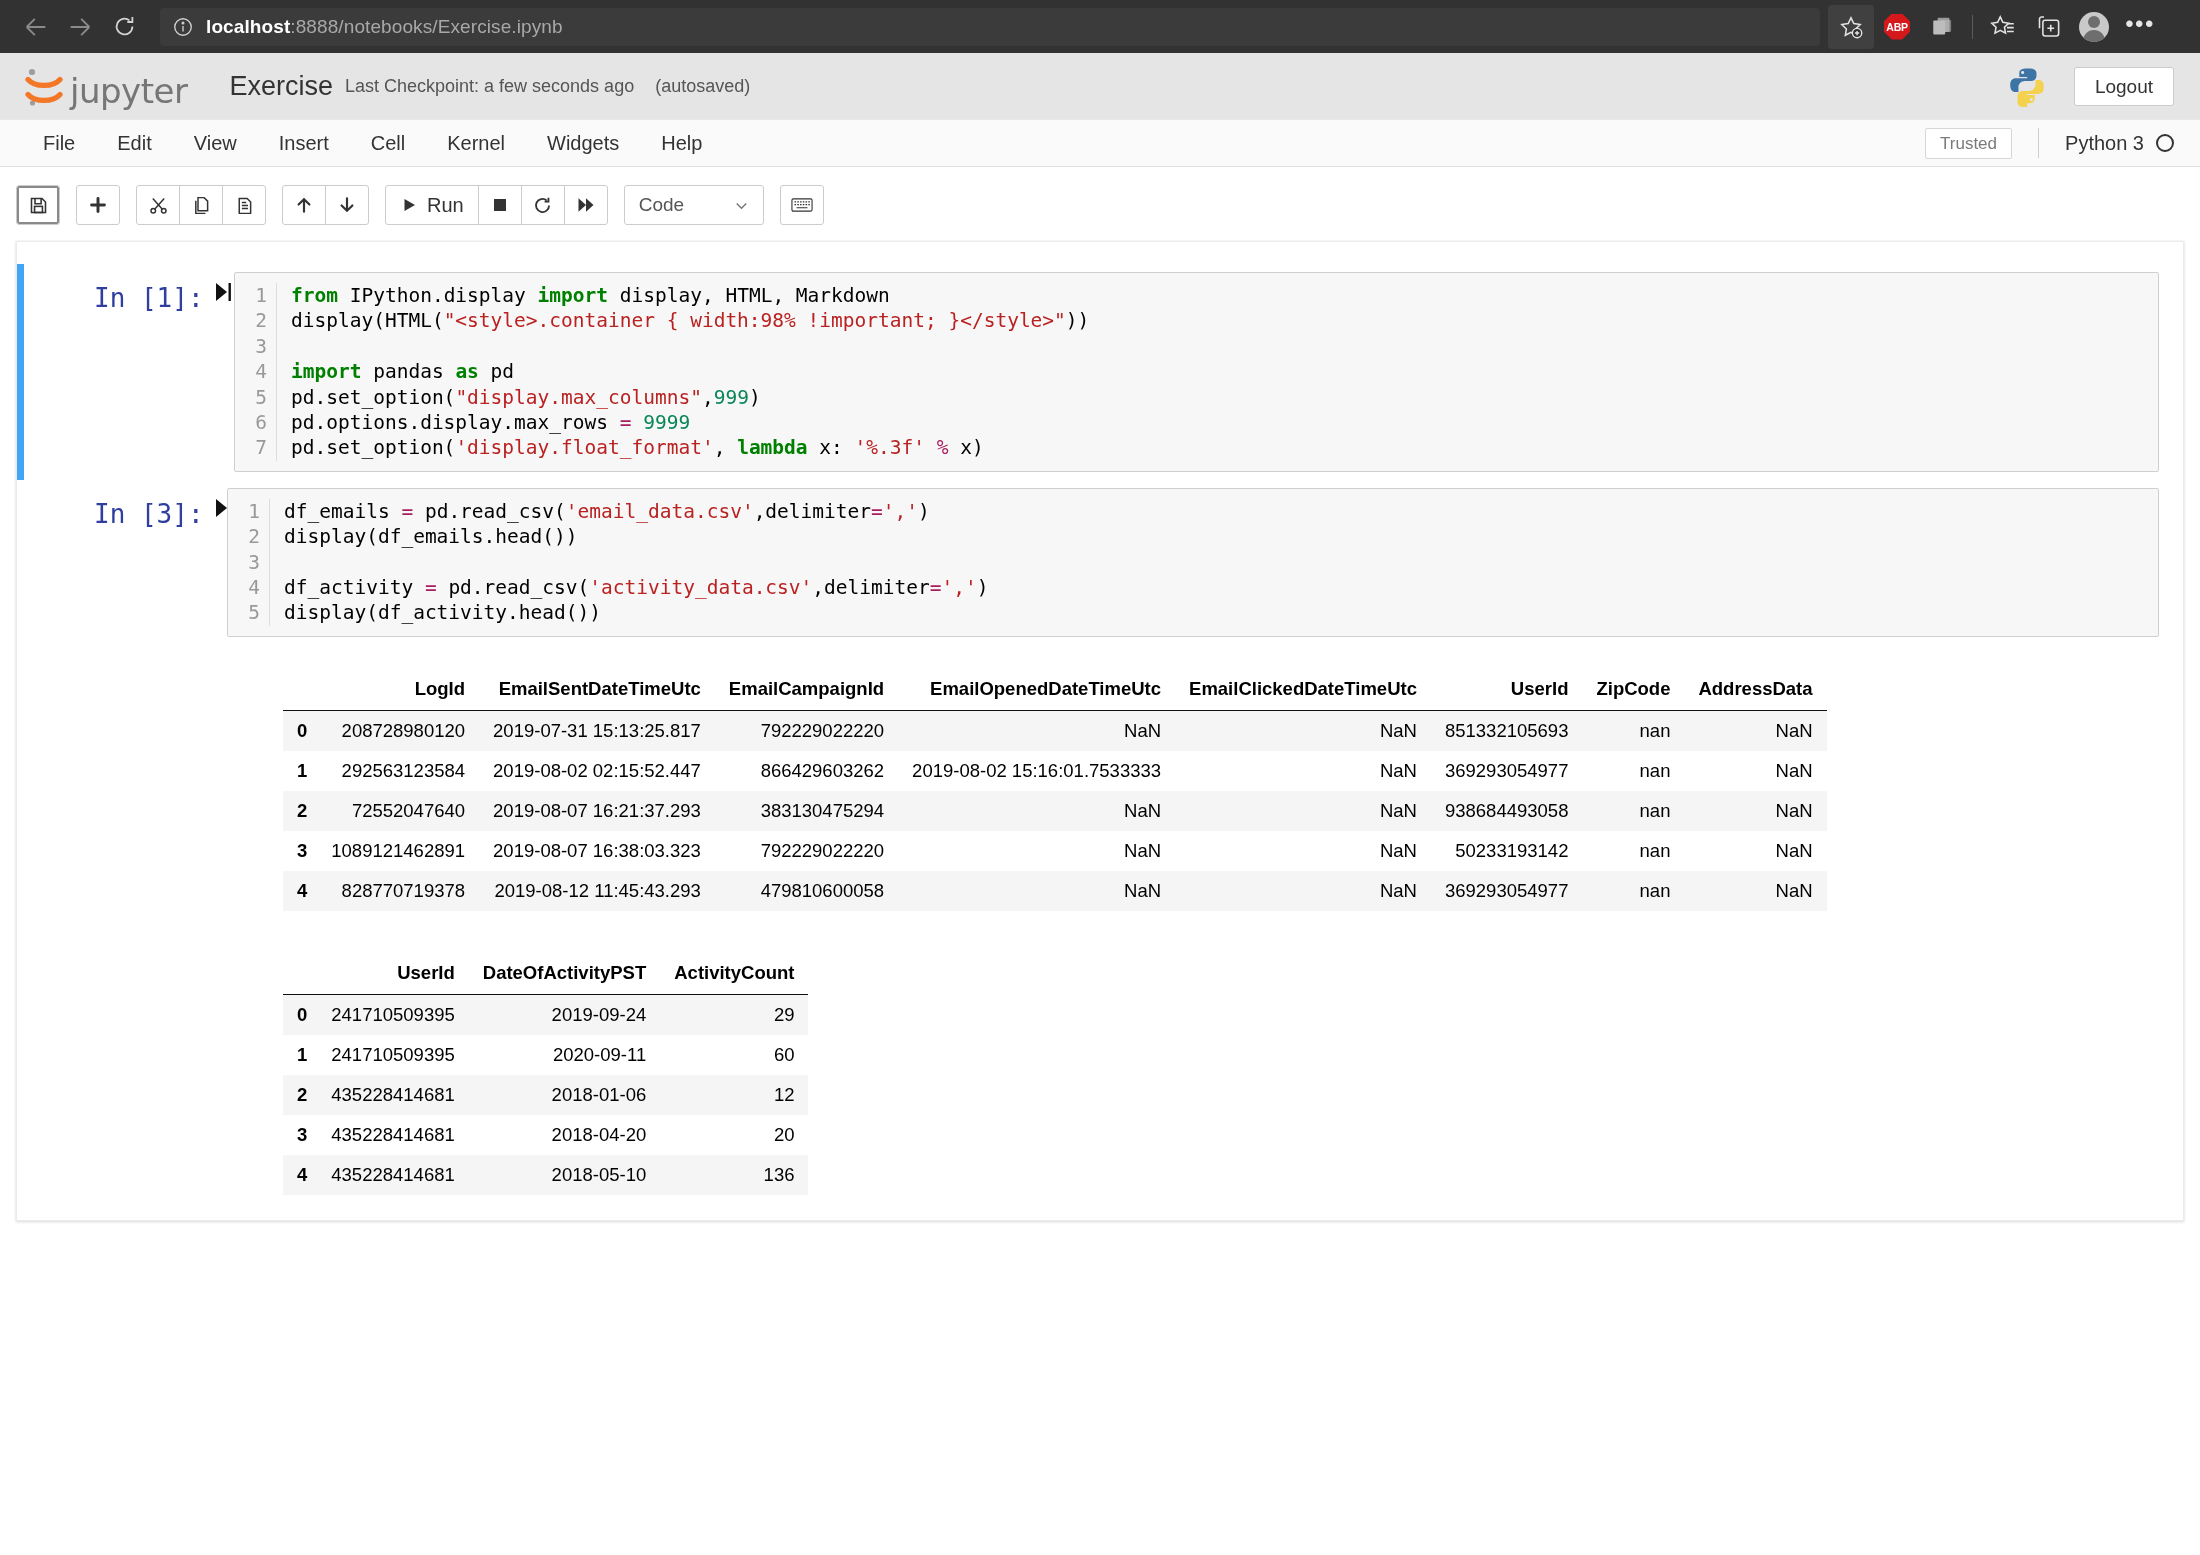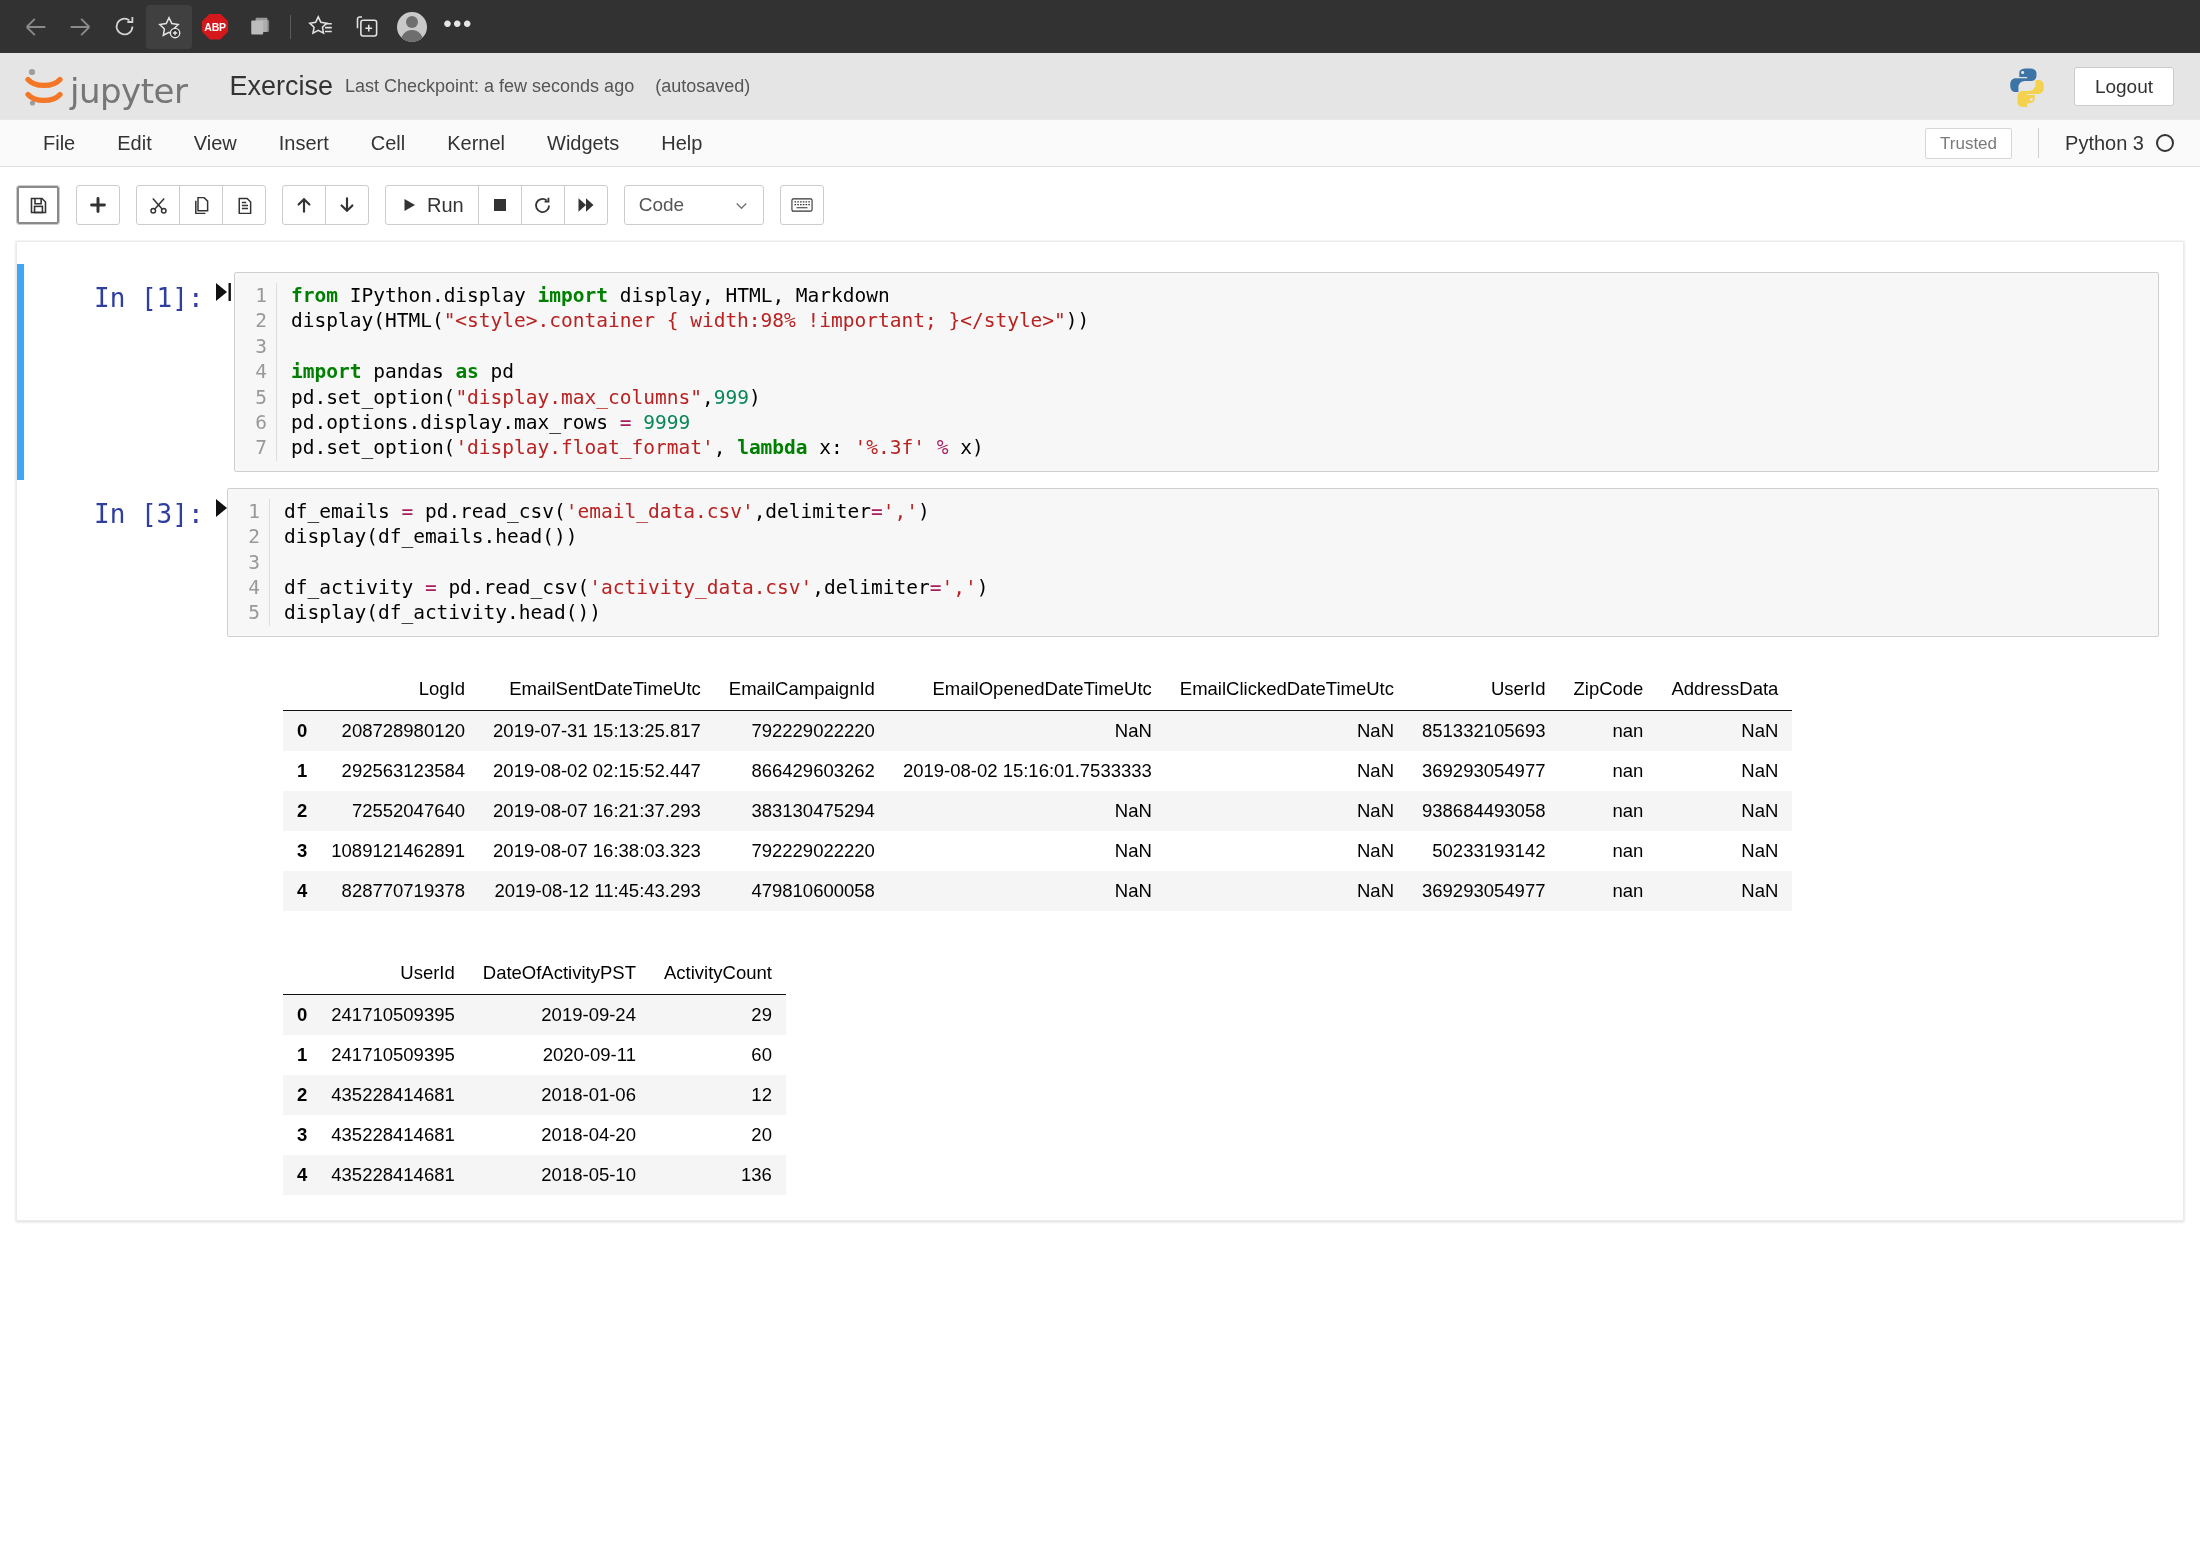--- a/index.html
+++ b/index.html
@@ -154,21 +154,21 @@
   .k{ color:#008000; font-weight:700; }
   .str{ color:#ba2121; }
   .num{ color:#098658; }
   .op{ color:#a71d5d; }
 
   
   .output{ padding:26px 0 0 266px; }
   table.df{ border-collapse:collapse; font-size:18.5px; color:#000;
     font-family:"Liberation Sans", sans-serif; }
   table.df thead th{
-    font-weight:400; text-align:right; padding:7px 14px 10px 14px;
+    font-weight:700; text-align:right; padding:7px 14px 10px 14px;
     border-bottom:1.6px solid #111; white-space:nowrap; vertical-align:bottom;
   }
   table.df thead th.idx{ border-bottom:1.6px solid #111; }
   table.df tbody td, table.df tbody th{
     text-align:right; padding:9px 14px; white-space:nowrap; font-weight:400;
   }
   table.df tbody th{ font-weight:700; text-align:right; padding-right:10px;}
   table.df tbody tr:nth-child(odd){ background:#f5f5f5; }
   table.df tbody tr:nth-child(even){ background:#ffffff; }
   .table-gap{ height:44px; }
@@ -187,20 +187,30 @@
       <path d="M4 12h16M20 12l-7-7M20 12l-7 7"></path>
     </svg>
   </div>
   <div class="nav-btn">
     <svg width="27" height="27" viewBox="0 0 24 24" fill="none" stroke="currentColor" stroke-width="1.6">
       <path d="M19 12a7 7 0 1 1-2.6-5.4"></path>
         <path d="M19 3.5V8h-4.5"></path>
     </svg>
   </div>
 
+  <div class="urlbar">
+    <span class="info-ico">
+      <svg width="22" height="22" viewBox="0 0 24 24" fill="none" stroke="currentColor" stroke-width="1.5">
+        <circle cx="12" cy="12" r="9"></circle>
+          <path d="M12 11v6"></path>
+          <circle cx="12" cy="7.6" r=".9" fill="currentColor"></circle>
+      </svg>
+    </span>
+    <span class="url-text"><b>localhost</b><span class="path">:8888/notebooks/Exercise.ipynb</span></span>
+  </div>
 
   <div class="chrome-right">
     <div class="cbtn active">
       <svg width="26" height="26" viewBox="0 0 24 24" fill="none" stroke="currentColor" stroke-width="1.4">
         <path d="M12 3.5l2.6 5.3 5.9.85-4.25 4.15 1 5.85L12 16.9l-5.25 2.75 1-5.85L3.5 9.65l5.9-.85z"></path>
         <circle cx="17.6" cy="17.6" r="4.3" fill="#323232" stroke="currentColor" stroke-width="1.3"></circle>
         <path d="M17.6 15.6v4M15.6 17.6h4" stroke-width="1.3"></path>
       </svg>
     </div>
     <div class="cbtn">

